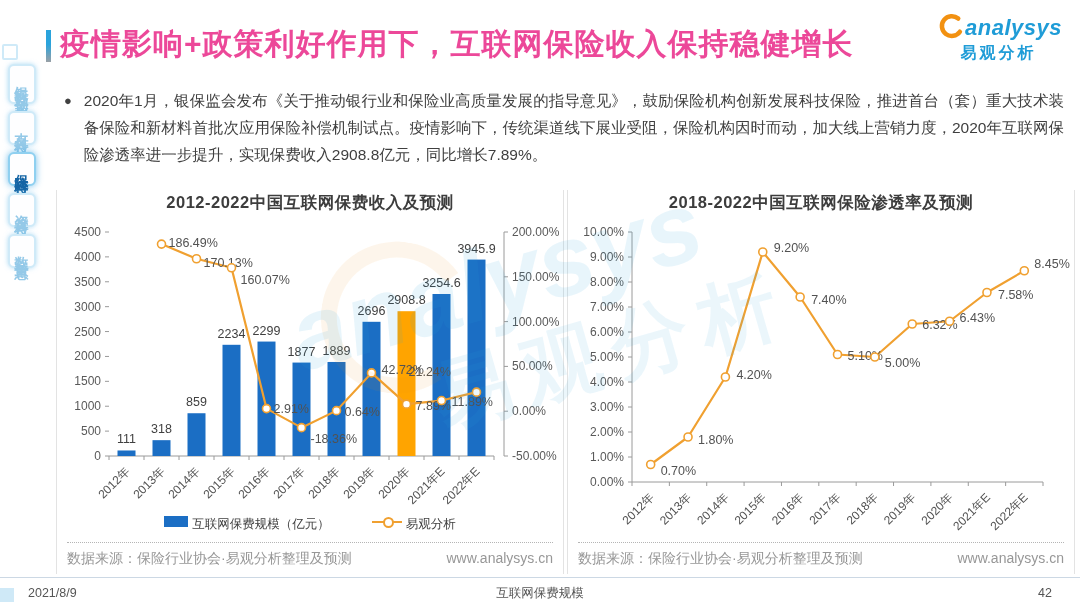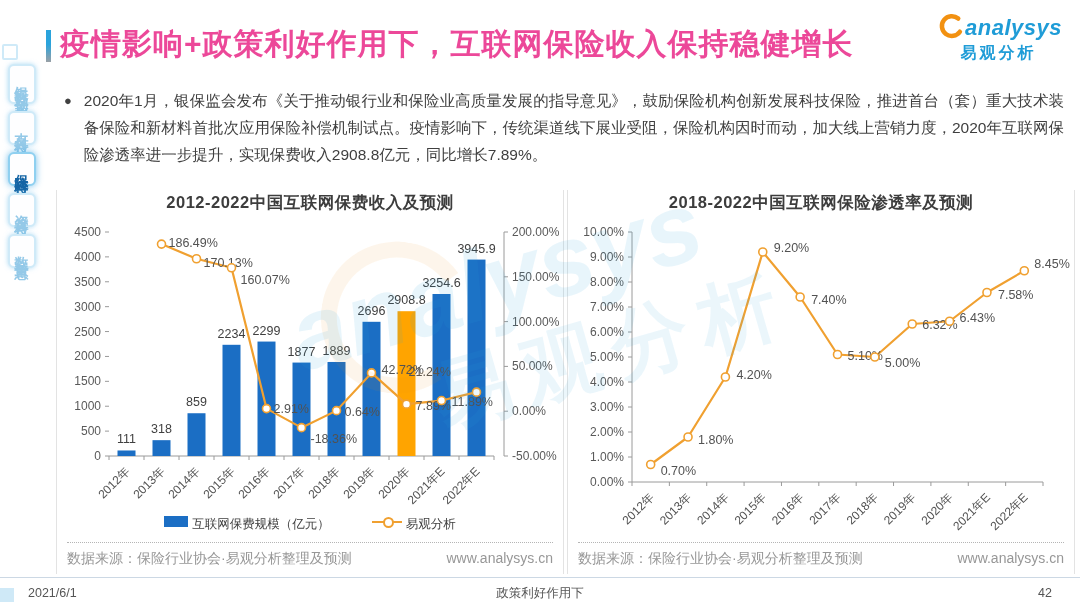--- a/index.html
+++ b/index.html
@@ -301,18 +301,18 @@
     </div>
   </div>
 
   <div class="watermark">
     <div class="wm-ring"></div>
     <div class="wm-brand">analysys</div>
     <div class="wm-cn">易观分析</div>
   </div>
 
   <div class="footer">
-    <span class="footer-date">2021/6/1</span>
-    <span class="footer-slogan">政策利好作用下</span>
+    <span class="footer-date">2021/8/9</span>
+    <span class="footer-slogan">互联网保费规模</span>
     <span class="footer-page">42</span>
   </div>
 
 </div>
 
 </body></html>

